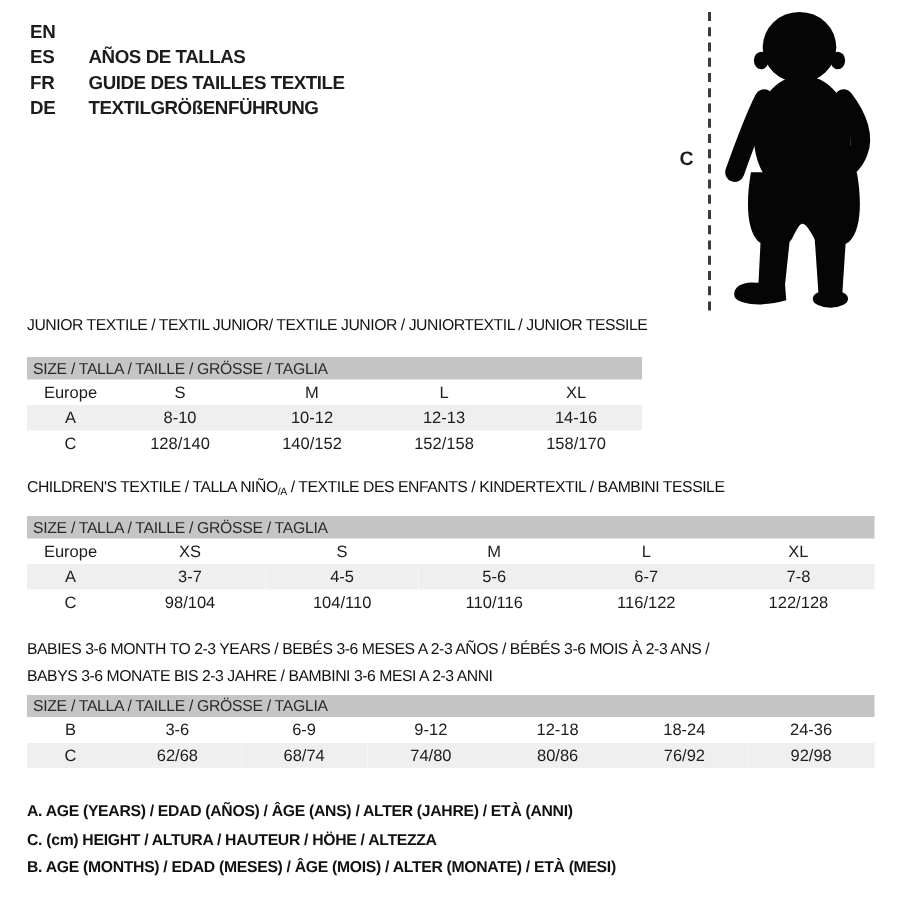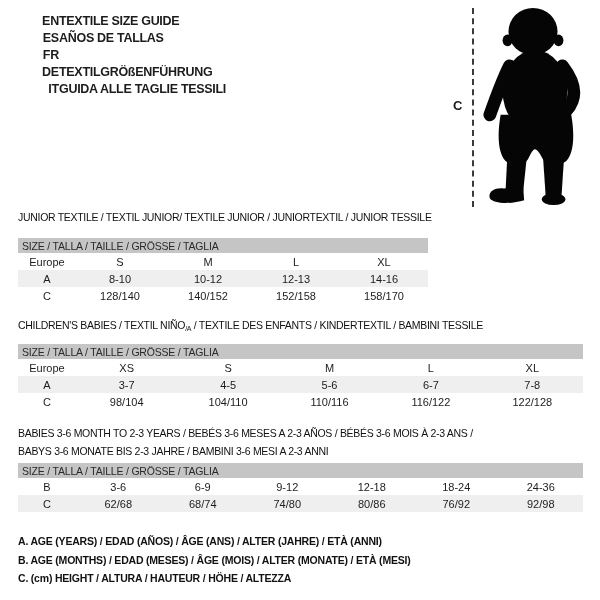--- a/index.html
+++ b/index.html
@@ -8,21 +8,21 @@
     background: #ffffff;
     position: relative;
     overflow: hidden;
     font-family: "Liberation Sans", sans-serif;
     color: #1c1c1c;
   }
 
   
   .lang-list { position: absolute; left: 20px; top: 13px; }
   .lang-row { display: flex; height: 17px; line-height: 17px; }
-  .lang-code { width: 39px; font-weight: bold; font-size: 12.5px; letter-spacing: -0.2px; text-align: right; }
+  .lang-code { width: 39px; font-weight: bold; font-size: 12.5px; letter-spacing: -0.2px; }
   .lang-label { font-weight: bold; font-size: 12.5px; letter-spacing: -0.3px; white-space: nowrap; }
 
   
   .measure-line {
     position: absolute; left: 472px; top: 8px; height: 199px; width: 0;
     border-left: 2px dashed #3a3a3a;
   }
   .measure-label {
     position: absolute; left: 453px; top: 98px;
     font-weight: bold; font-size: 13px;
@@ -67,36 +67,32 @@
     font-weight: bold; font-size: 10.5px; letter-spacing: -0.2px;
     white-space: nowrap; color: #111;
   }
 </style>
 </head>
 <body>
 
 <div class="lang-list">
   <div class="lang-row">
     <span class="lang-code">EN</span>
-    <span class="lang-label">TEXTILE SIZE GUIDE</span>
   </div>
   <div class="lang-row">
     <span class="lang-code">ES</span>
     <span class="lang-label">AÑOS DE TALLAS</span>
   </div>
   <div class="lang-row">
     <span class="lang-code">FR</span>
+    <span class="lang-label">GUIDE DES TAILLES TEXTILE</span>
   </div>
   <div class="lang-row">
     <span class="lang-code">DE</span>
     <span class="lang-label">TEXTILGRÖßENFÜHRUNG</span>
-  </div>
-  <div class="lang-row">
-    <span class="lang-code">IT</span>
-    <span class="lang-label">GUIDA ALLE TAGLIE TESSILI</span>
   </div>
 </div>
 
 <div class="measure-line"></div>
 <div class="measure-label">C</div>
 <svg class="baby-svg" width="100" height="206" viewBox="0 0 100 210" xmlns="http://www.w3.org/2000/svg">
   <g fill="#050505" stroke="none">
     <ellipse cx="50" cy="27" rx="25" ry="24"></ellipse>
     <ellipse cx="24" cy="36" rx="5" ry="6"></ellipse>
     <ellipse cx="76" cy="36" rx="5" ry="6"></ellipse>
@@ -141,21 +137,21 @@
     <tr>
       <td class="lbl">C</td>
       <td>128/140</td>
       <td>140/152</td>
       <td>152/158</td>
       <td>158/170</td>
     </tr>
   </tbody>
 </table>
 
-<div class="tbl-title t2-title"><span>CHILDREN'S BABIES / TEXTIL NIÑO</span><span class="subs">/A</span><span> / TEXTILE DES ENFANTS / KINDERTEXTIL / BAMBINI TESSILE</span></div>
+<div class="tbl-title t2-title"><span>CHILDREN'S TEXTILE / TALLA NIÑO</span><span class="subs">/A</span><span> / TEXTILE DES ENFANTS / KINDERTEXTIL / BAMBINI TESSILE</span></div>
 <table class="size-table t2">
   <colgroup>
       <col class="c-label">
       <col>
       <col>
       <col>
       <col>
       <col>
     </colgroup>
   <tbody>
@@ -223,15 +219,15 @@
       <td>74/80</td>
       <td>80/86</td>
       <td>76/92</td>
       <td>92/98</td>
     </tr>
   </tbody>
 </table>
 
 <div class="legend">
   <div class="legend-line">A. AGE (YEARS) / EDAD (AÑOS) / ÂGE (ANS) / ALTER (JAHRE) / ETÀ (ANNI)</div>
+  <div class="legend-line">C. (cm) HEIGHT / ALTURA / HAUTEUR / HÖHE / ALTEZZA</div>
   <div class="legend-line">B. AGE (MONTHS) / EDAD (MESES) / ÂGE (MOIS) / ALTER (MONATE) / ETÀ (MESI)</div>
-  <div class="legend-line">C. (cm) HEIGHT / ALTURA / HAUTEUR / HÖHE / ALTEZZA</div>
 </div>
 
 </body></html>

